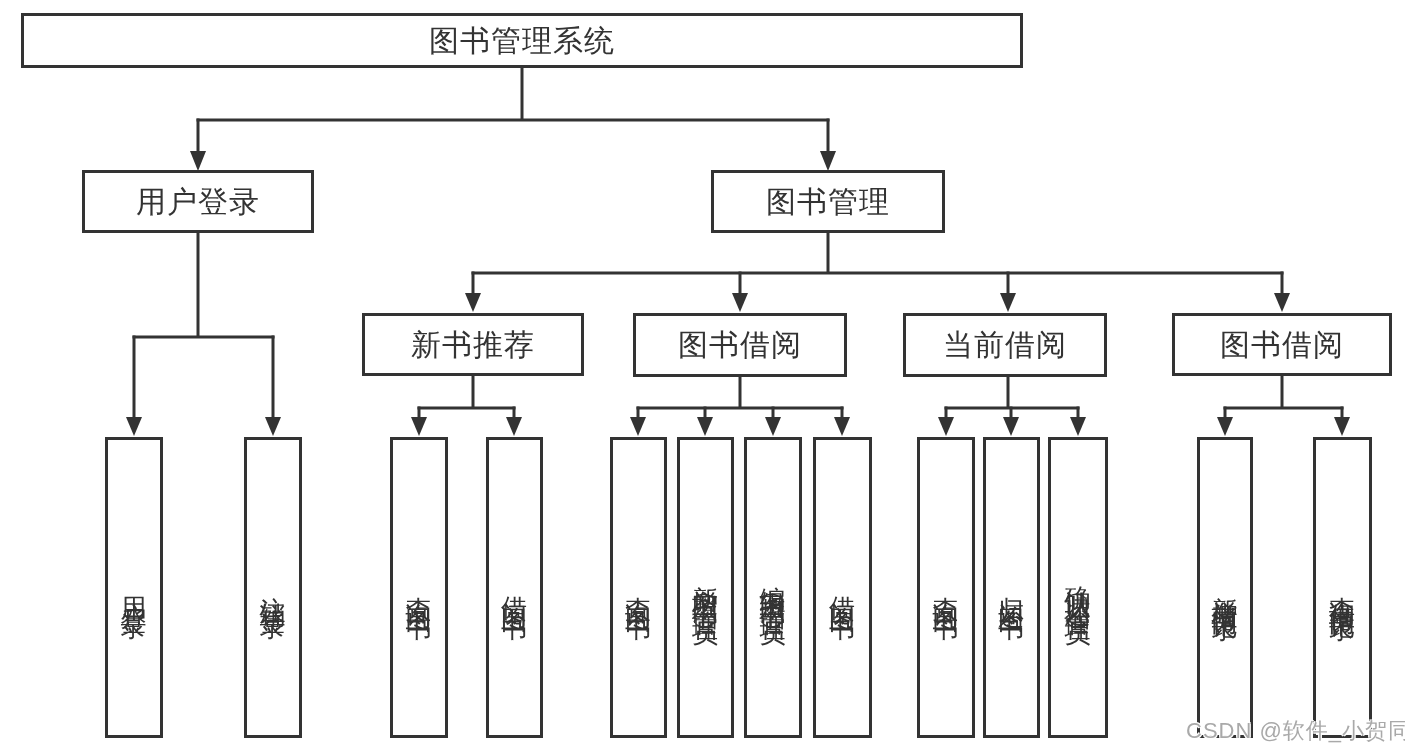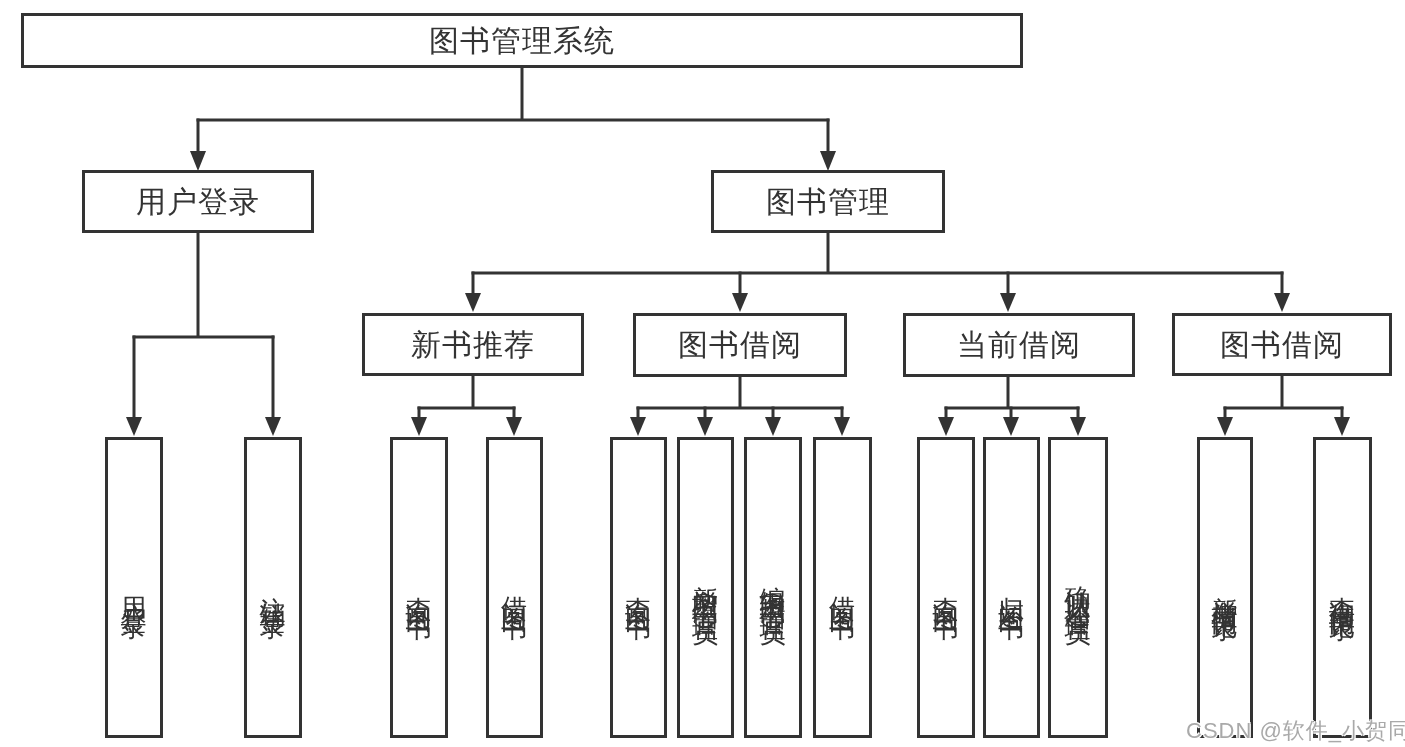--- a/index.html
+++ b/index.html
@@ -46,21 +46,21 @@
     font-size: 26px;
     letter-spacing: 6px;
     line-height: 1;
   }
   
   #n-root { left: 21px;   top: 13px;  width: 1002px; height: 55px; }
   #n-l2a  { left: 82px;   top: 170px; width: 232px;  height: 63px; }
   #n-l2b  { left: 711px;  top: 170px; width: 234px;  height: 63px; }
   #n-l3a  { left: 362px;  top: 313px; width: 222px;  height: 63px; font-family: Liberation Serif, serif; }
   #n-l3b  { left: 633px;  top: 313px; width: 214px;  height: 64px; }
-  #n-l3c  { left: 903px;  top: 313px; width: 232px;  height: 64px; }
+  #n-l3c  { left: 903px;  top: 313px; width: 204px;  height: 64px; }
   #n-l3d  { left: 1172px; top: 313px; width: 220px;  height: 63px; }
   
   .leaf { top: 437px; height: 301px; }
   #n-a1 { left: 105px;  width: 58px; }
   #n-a2 { left: 244px;  width: 58px; }
   #n-b1 { left: 390px;  width: 58px; }
   #n-b2 { left: 486px;  width: 57px; }
   #n-c1 { left: 610px;  width: 57px; }
   #n-c2 { left: 677px;  width: 57px; letter-spacing: 5px; }
   #n-c3 { left: 744px;  width: 58px; letter-spacing: 5px; }

